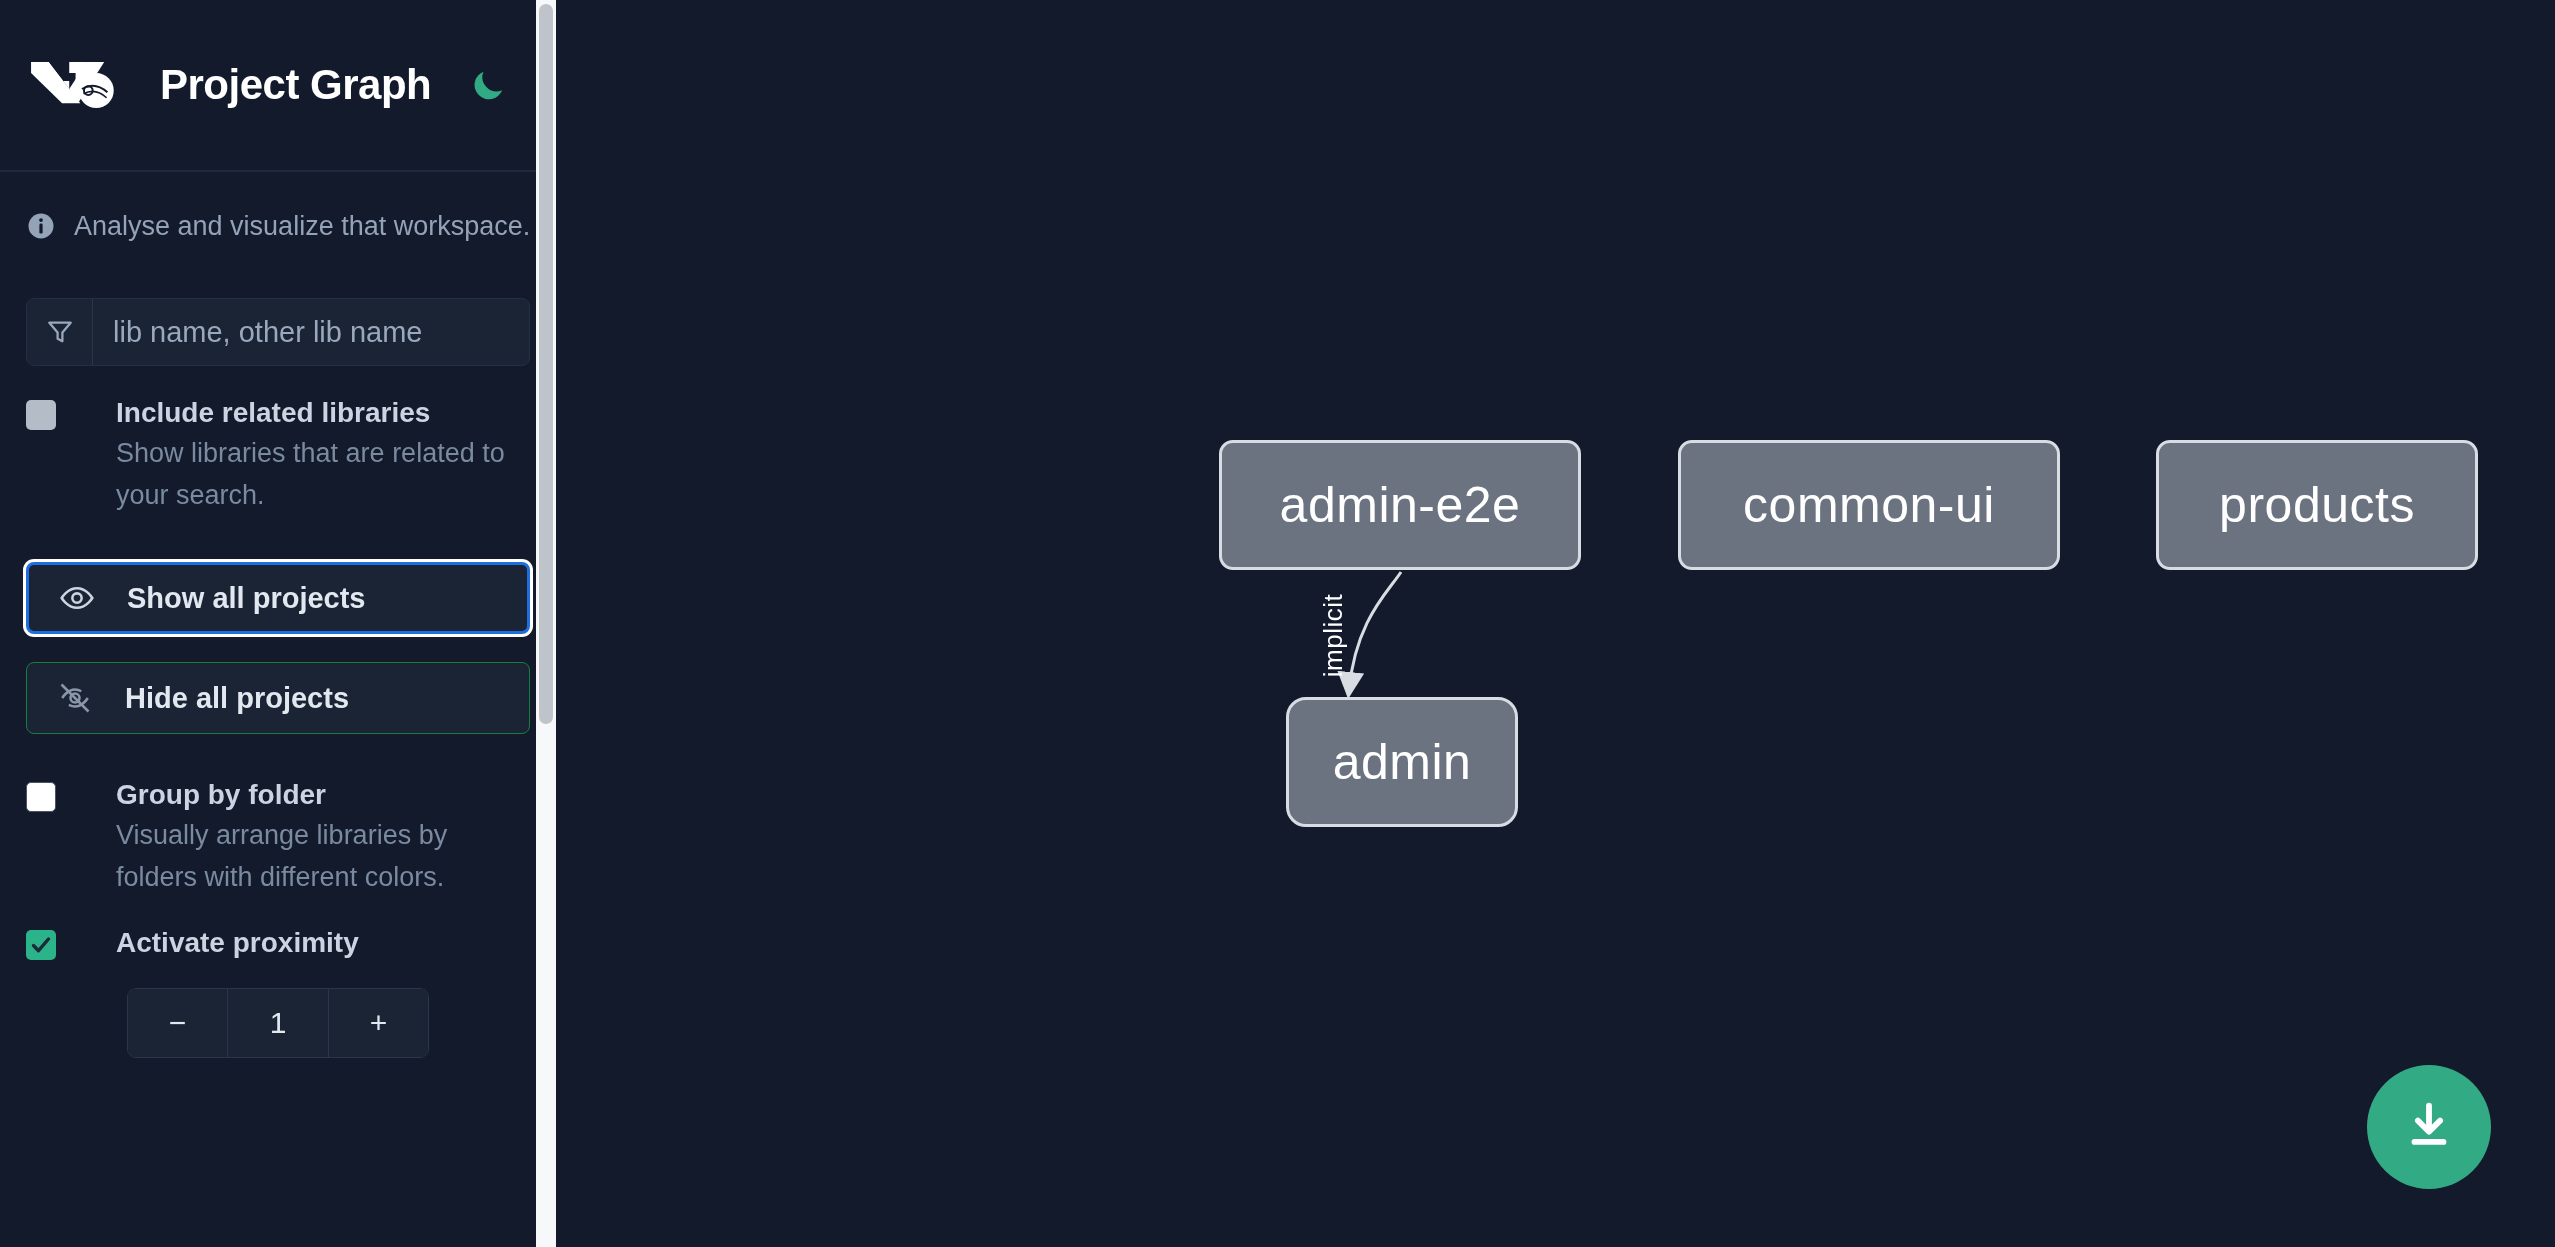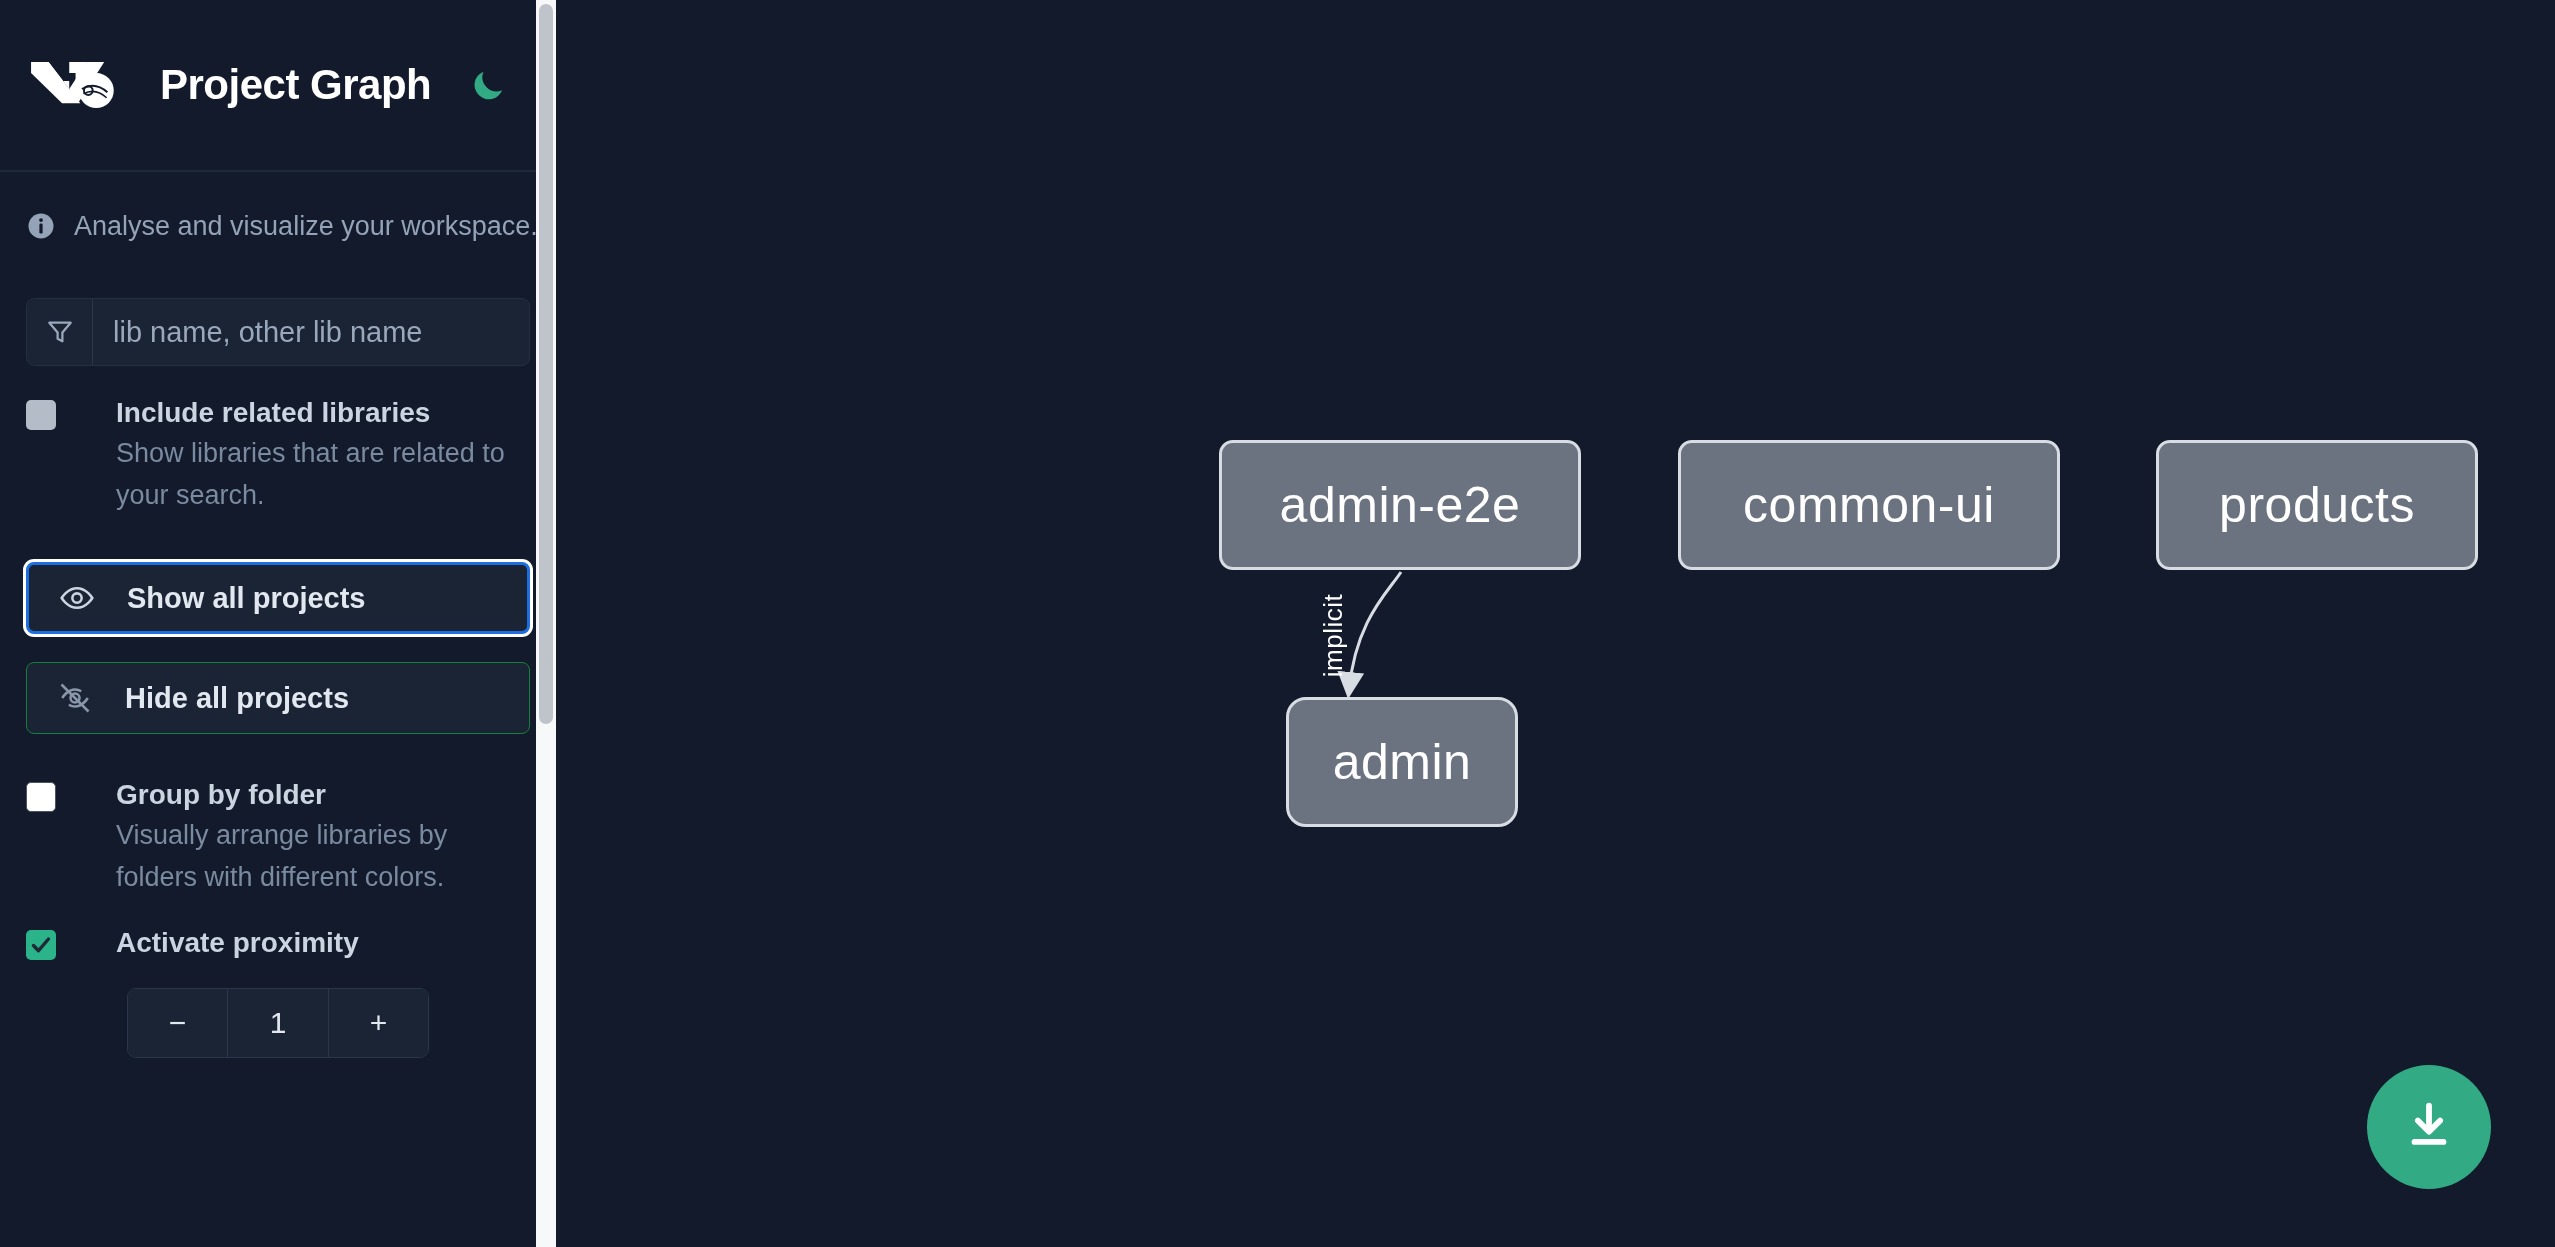--- a/index.html
+++ b/index.html
@@ -246,21 +246,21 @@
       </div>
 
       <div class="sb-subtitle">
         <span class="info-icon">
           <svg width="30" height="30" viewBox="0 0 24 24">
             <circle cx="12" cy="12" r="10" fill="#94a3b8"></circle>
             <circle cx="12" cy="7.2" r="1.5" fill="#121a2b"></circle>
             <rect x="10.7" y="10" width="2.6" height="8" rx="1.1" fill="#121a2b"></rect>
           </svg>
         </span>
-        <span class="sb-subtitle-text">Analyse and visualize your workspace.</span>
+        <span class="sb-subtitle-text">Analyse and visualize that workspace.</span>
       </div>
 
       <div class="filter-wrap">
         <span class="filter-icon-box">
           <svg width="32" height="32" viewBox="0 0 24 24" fill="none" stroke="#9aa8bd" stroke-width="1.7">
             <path d="M4 5h16l-6.2 7.4V19l-3.6-2v-4.6z" stroke-linejoin="round"></path>
           </svg>
         </span>
         <input class="filter-input" type="text" placeholder="lib name, other lib name" style="">
       </div>

